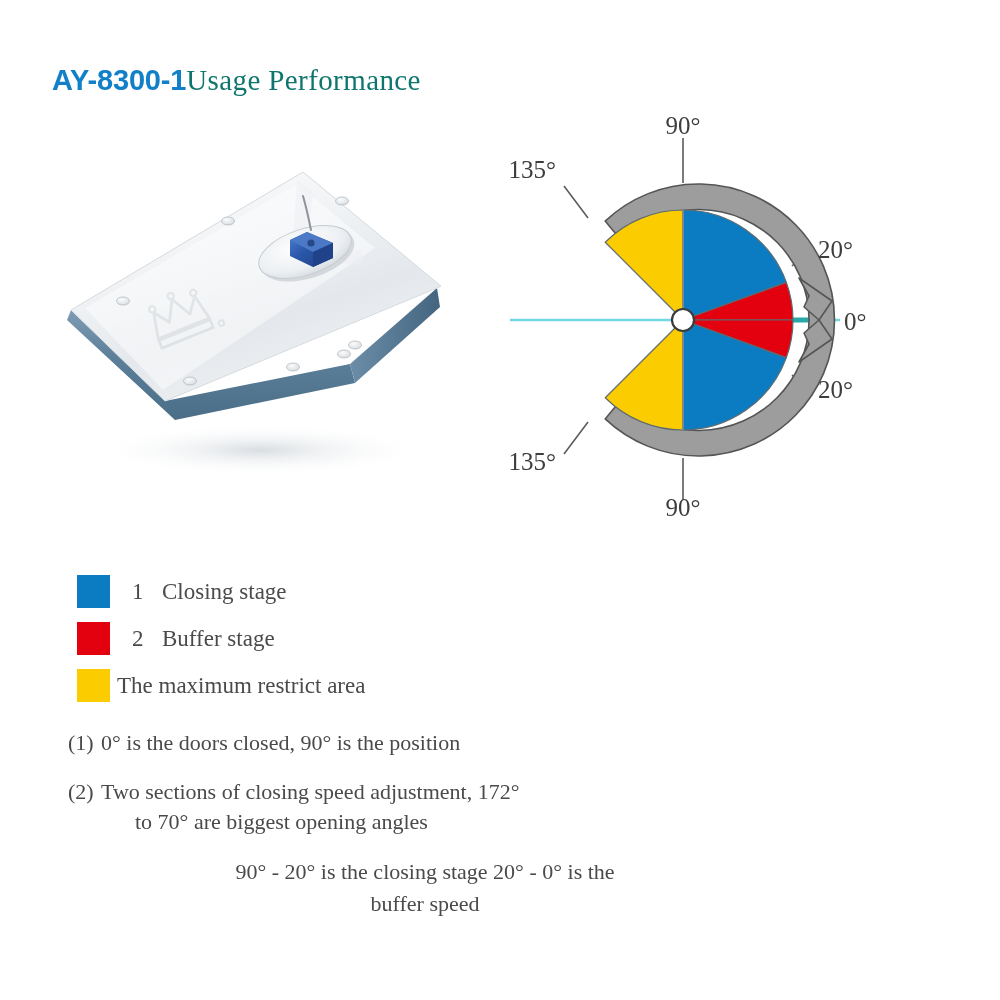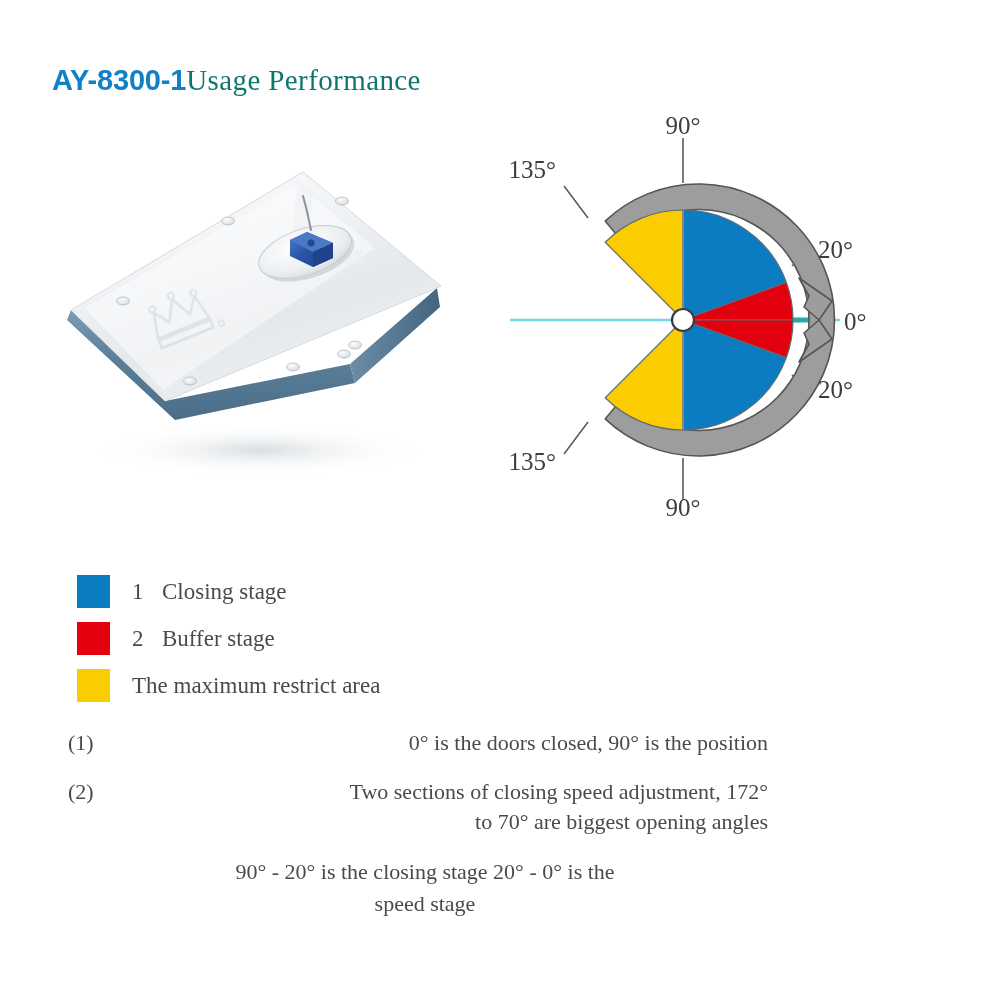--- a/index.html
+++ b/index.html
@@ -43,27 +43,27 @@
   .swatch.red{background:#e3000f;}
   .swatch.yellow{background:#fbcc00;}
   .legend-num{
     width:30px;margin-left:22px;
     font-size:23px;color:#4a4a4a;font-family:"Liberation Serif", serif;
   }
   .legend-label{
     font-size:23px;color:#4a4a4a;font-family:"Liberation Serif", serif;
     white-space:nowrap;
   }
-  .legend-label.nogap{margin-left:22px;}
+  .legend-label.nogap{margin-left:7px;}
 
   
   .notes{position:absolute;left:68px;top:728px;width:700px;color:#4a4a4a;}
   .note{display:flex;font-size:22px;line-height:1.34;margin-bottom:20px;}
   .note-marker{flex:0 0 auto;width:33px;}
-  .note-body{flex:1 1 auto;text-align:right;}
+  .note-body{flex:1 1 auto;}
   .note-cont{display:block;padding-left:34px;}
   .note-plain{font-size:22px;line-height:1.45;padding-left:14px;text-align:center;}
 </style>
 </head>
 <body>
 
 <div class="page">
 
   <div class="title-row">
     <span class="title-code">AY-8300-1</span>
@@ -256,18 +256,18 @@
     <div class="note">
       <span class="note-marker">(2)</span>
       <span class="note-body">
         <span>Two sections of closing speed adjustment, 172°</span>
         <span class="note-cont">to 70° are biggest opening angles</span>
       </span>
     </div>
 
     <div class="note-plain">
       <div>90° - 20° is the closing stage 20° - 0° is the</div>
-      <div>speed stage</div>
+      <div>buffer speed</div>
     </div>
 
   </div>
 
 </div>
 
 </body></html>

